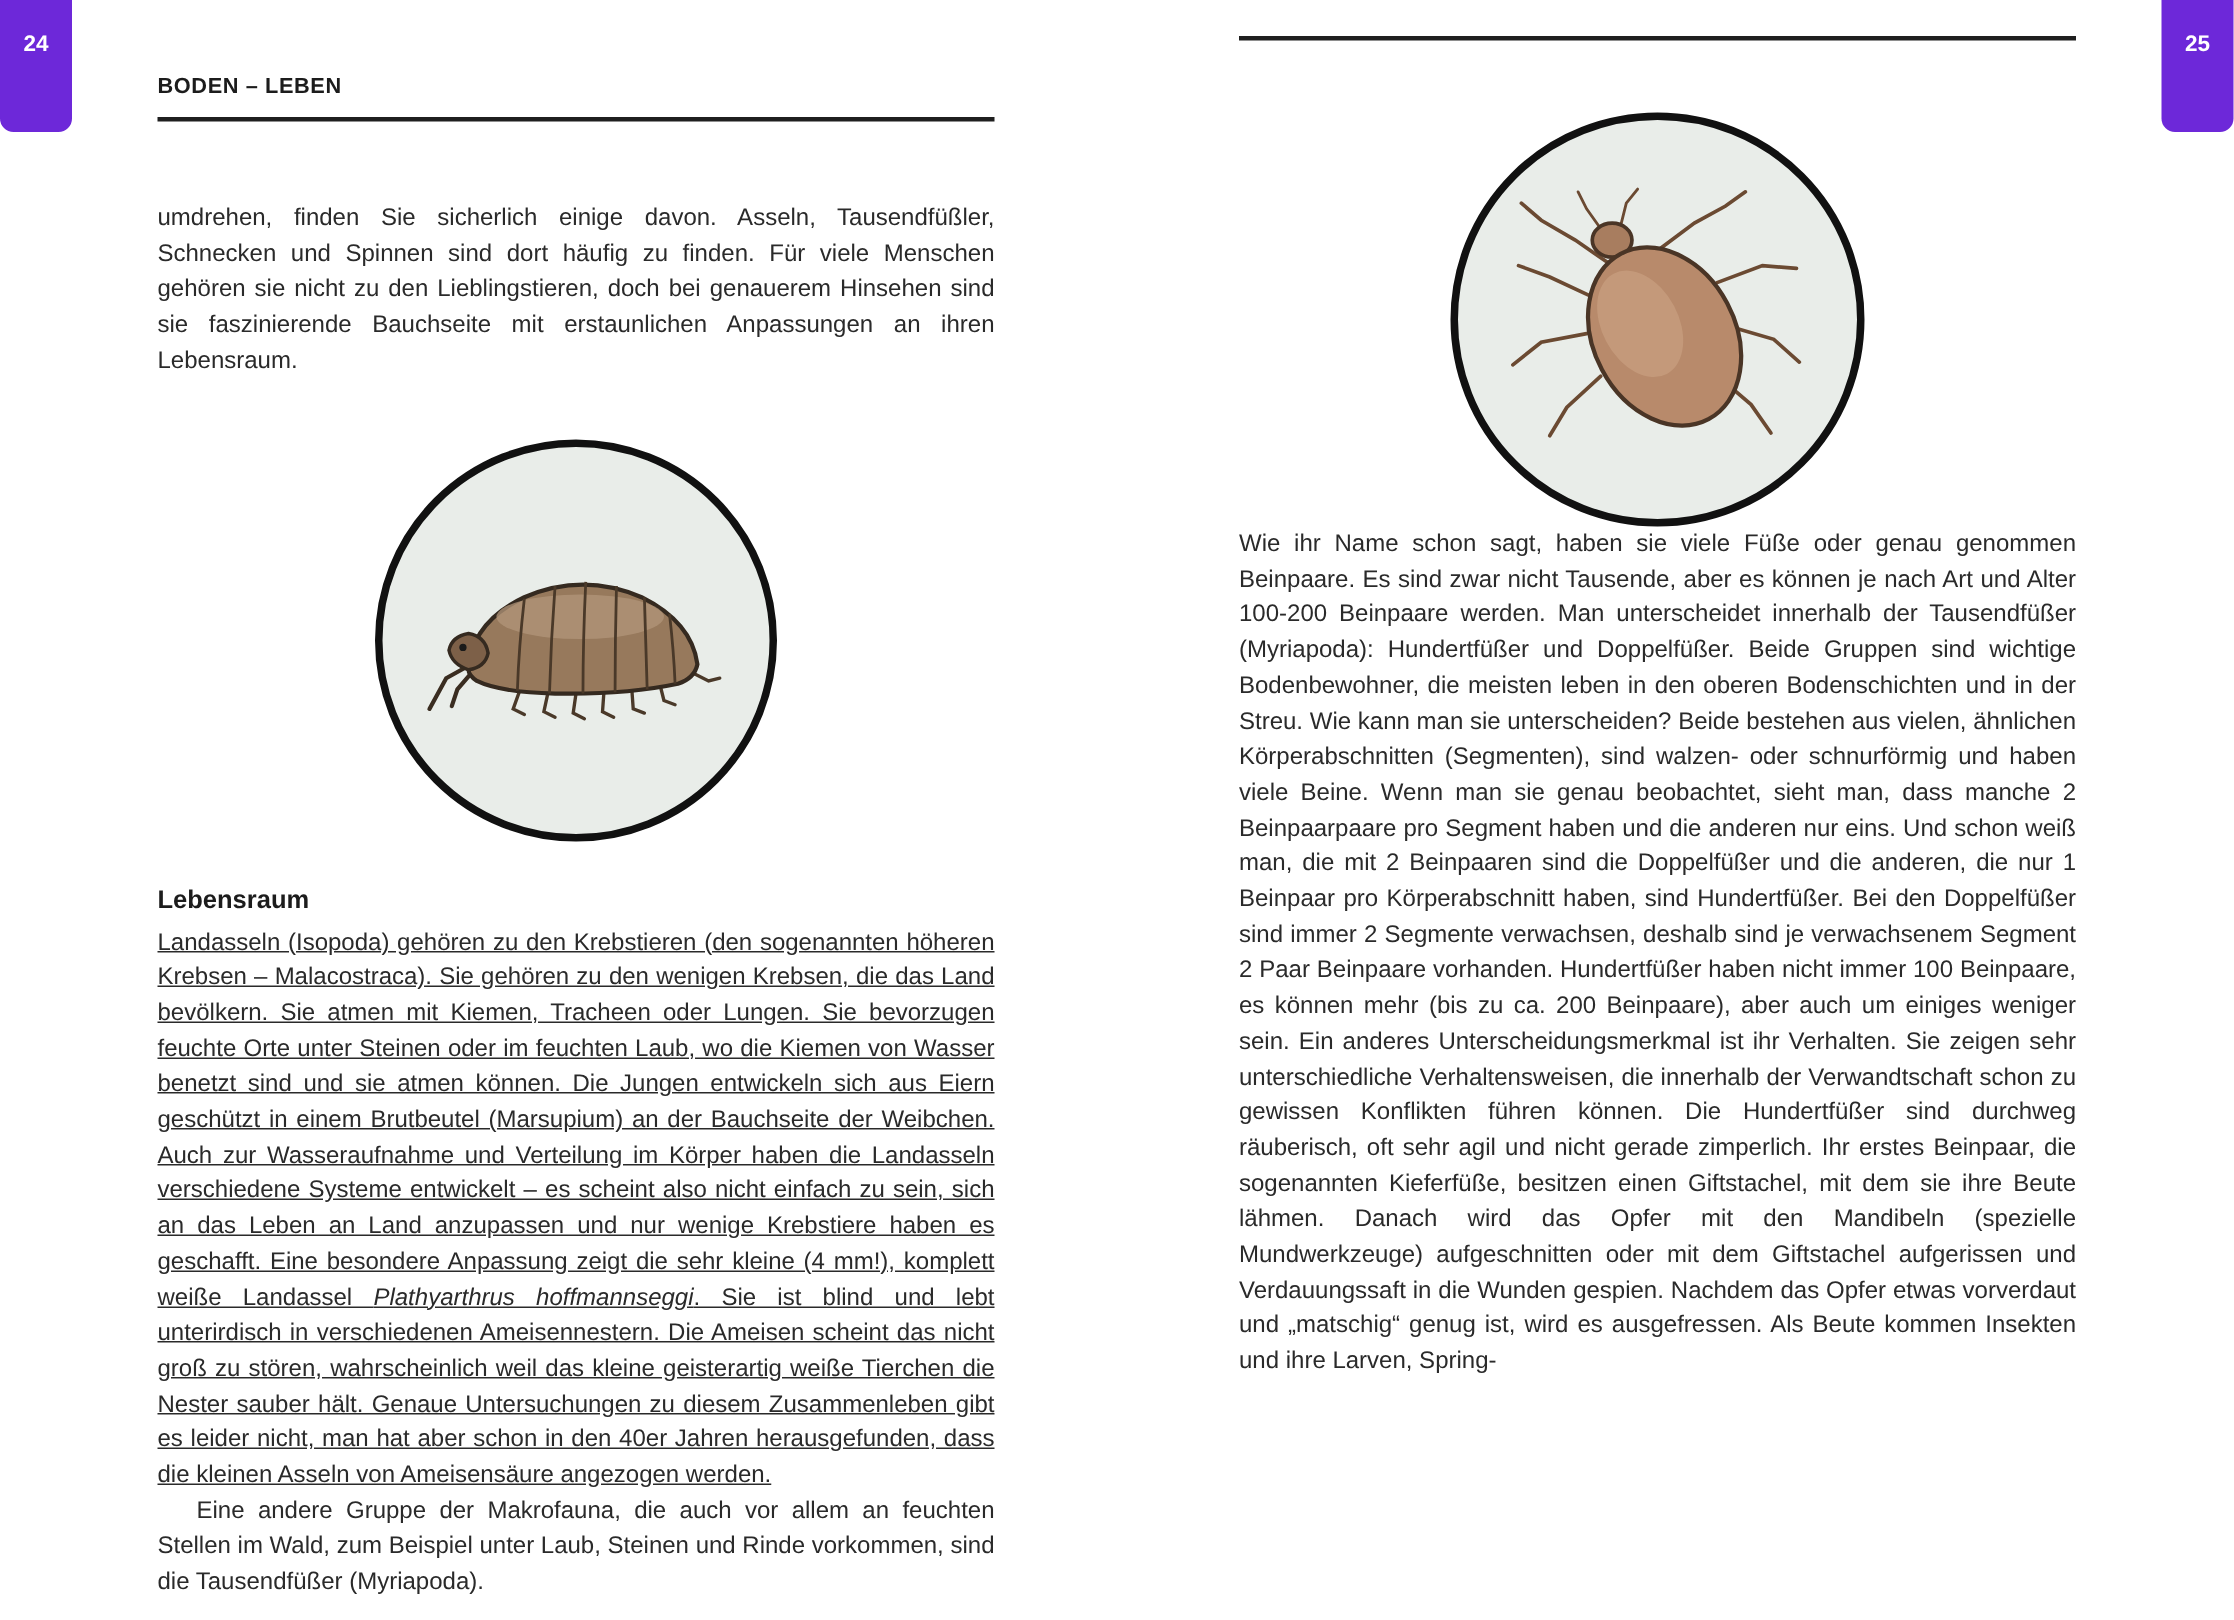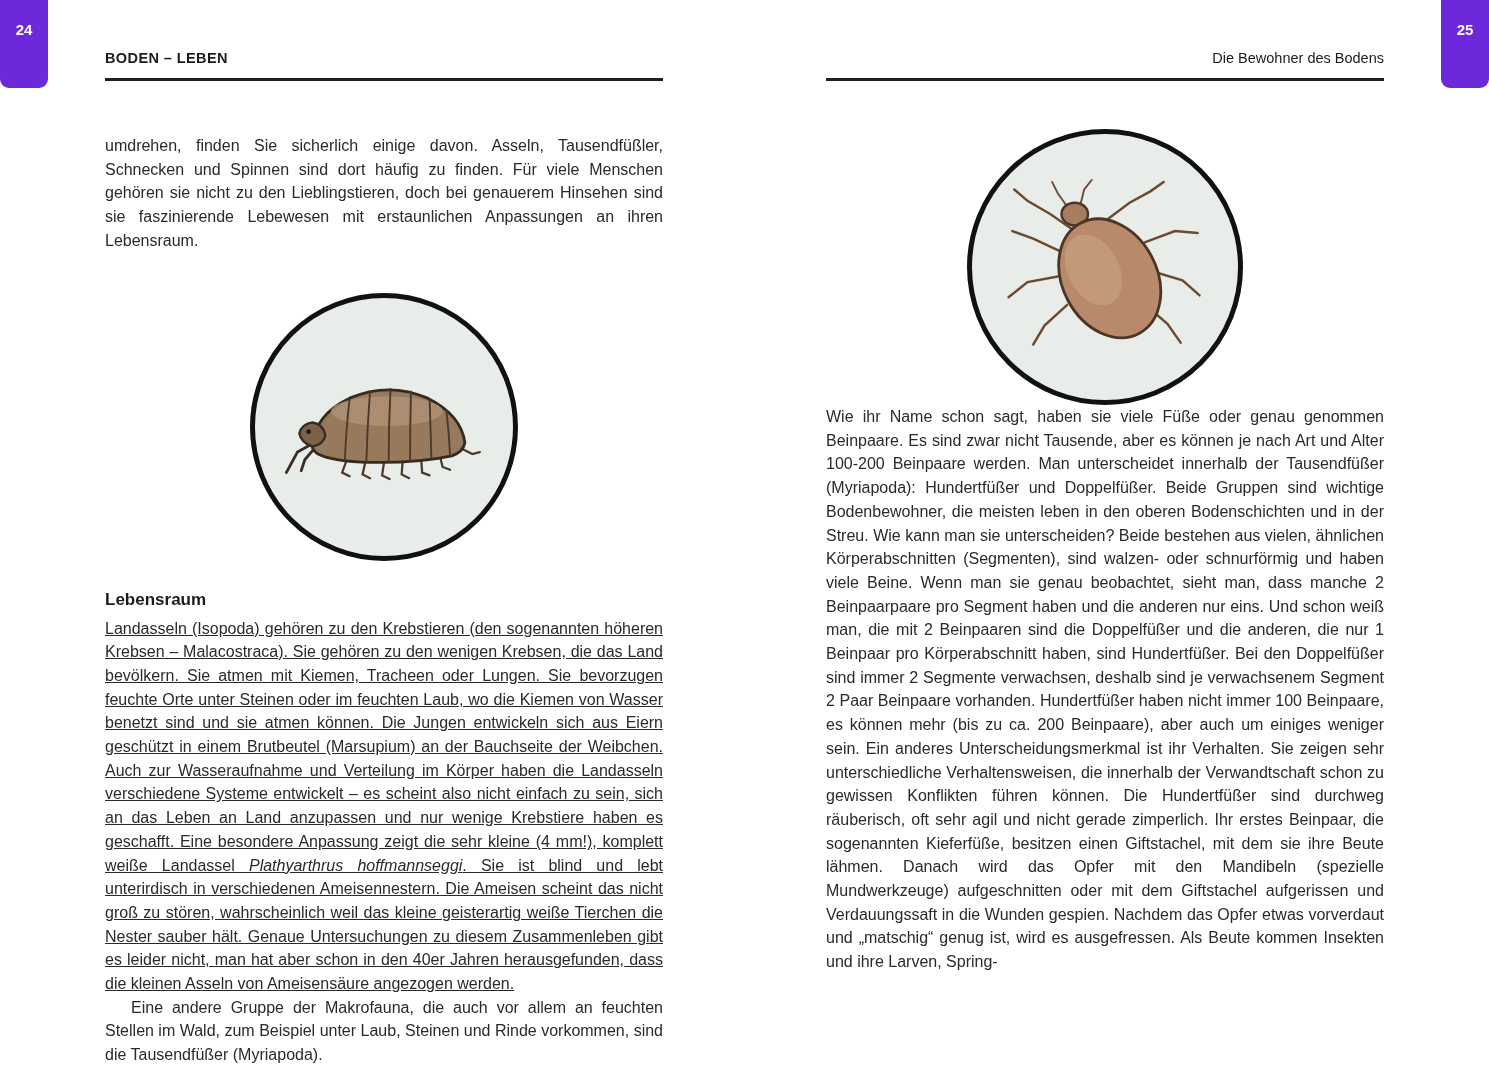--- a/index.html
+++ b/index.html
@@ -54,21 +54,21 @@
   <div class="corner-tab right">
     <span>25</span>
   </div>
 
   <div class="page page-left">
     <div class="page-header">
       <span class="bold">BODEN – LEBEN</span>
     </div>
     <div class="header-rule"></div>
 
-    <p class="body-text intro">umdrehen, finden Sie sicherlich einige davon. Asseln, Tausendfüßler, Schnecken und Spinnen sind dort häufig zu finden. Für viele Menschen gehören sie nicht zu den Lieblingstieren, doch bei genauerem Hinsehen sind sie faszinierende Lebewesen mit erstaunlichen Anpassungen an ihren Lebensraum.</p>
+    <p class="body-text intro">umdrehen, finden Sie sicherlich einige davon. Asseln, Tausendfüßler, Schnecken und Spinnen sind dort häufig zu finden. Für viele Menschen gehören sie nicht zu den Lieblingstieren, doch bei genauerem Hinsehen sind sie faszinierende Bauchseite mit erstaunlichen Anpassungen an ihren Lebensraum.</p>
 
     <div class="vignette small">
       <svg width="214" height="140" viewBox="0 0 230 150">
 
         <g stroke="#3a2d21" stroke-width="3" fill="none" stroke-linecap="round">
           <polyline points="40,92 22,102 10,124"></polyline>
           <polyline points="42,96 30,110 26,122"></polyline>
         </g>
         <g stroke="#4a3929" stroke-width="2.4" fill="none" stroke-linecap="round">
           <polyline points="75,110 70,124 78,128"></polyline>
@@ -96,23 +96,20 @@
         <circle cx="34" cy="80" r="2.6" fill="#1a1a1a"></circle>
       </svg>
     </div>
 
     <h2 class="section-heading">Lebensraum</h2>
     <p class="body-text"><span>Landasseln (Isopoda) gehören zu den Krebstieren (den sogenannten höheren Krebsen – Malacostraca). Sie gehören zu den wenigen Krebsen, die das Land bevölkern. Sie atmen mit Kiemen, Tracheen oder Lungen. Sie bevorzugen feuchte Orte unter Steinen oder im feuchten Laub, wo die Kiemen von Wasser benetzt sind und sie atmen können. Die Jungen entwickeln sich aus Eiern geschützt in einem Brutbeutel (Marsupium) an der Bauchseite der Weibchen. Auch zur Wasseraufnahme und Verteilung im Körper haben die Landasseln verschiedene Systeme entwickelt – es scheint also nicht einfach zu sein, sich an das Leben an Land anzupassen und nur wenige Krebstiere haben es geschafft. Eine besondere Anpassung zeigt die sehr kleine (4 mm!), komplett weiße Landassel </span><span class="italic">Plathyarthrus hoffmannseggi</span><span>. Sie ist blind und lebt unterirdisch in verschiedenen Ameisennestern. Die Ameisen scheint das nicht groß zu stören, wahrscheinlich weil das kleine geisterartig weiße Tierchen die Nester sauber hält. Genaue Untersuchungen zu diesem Zusammenleben gibt es leider nicht, man hat aber schon in den 40er Jahren herausgefunden, dass die kleinen Asseln von Ameisensäure angezogen werden.</span></p>
     <p class="body-text indented">Eine andere Gruppe der Makrofauna, die auch vor allem an feuchten Stellen im Wald, zum Beispiel unter Laub, Steinen und Rinde vorkommen, sind die Tausendfüßer (Myriapoda).</p>
   </div>
 
   <div class="page page-right">
-    <div class="page-header">
-      <span>Die Bewohner des Bodens</span>
-    </div>
     <div class="header-rule"></div>
 
     <div class="vignette large">
       <svg width="208" height="190" viewBox="0 0 220 200">
 
         <g stroke="#6b4a32" stroke-width="2.6" fill="none" stroke-linecap="round">
           <polyline points="78,62 52,44 28,30 14,18"></polyline>
           <polyline points="64,84 34,70 12,62"></polyline>
           <polyline points="60,110 28,116 8,132"></polyline>
           <polyline points="70,140 46,162 34,182"></polyline>

